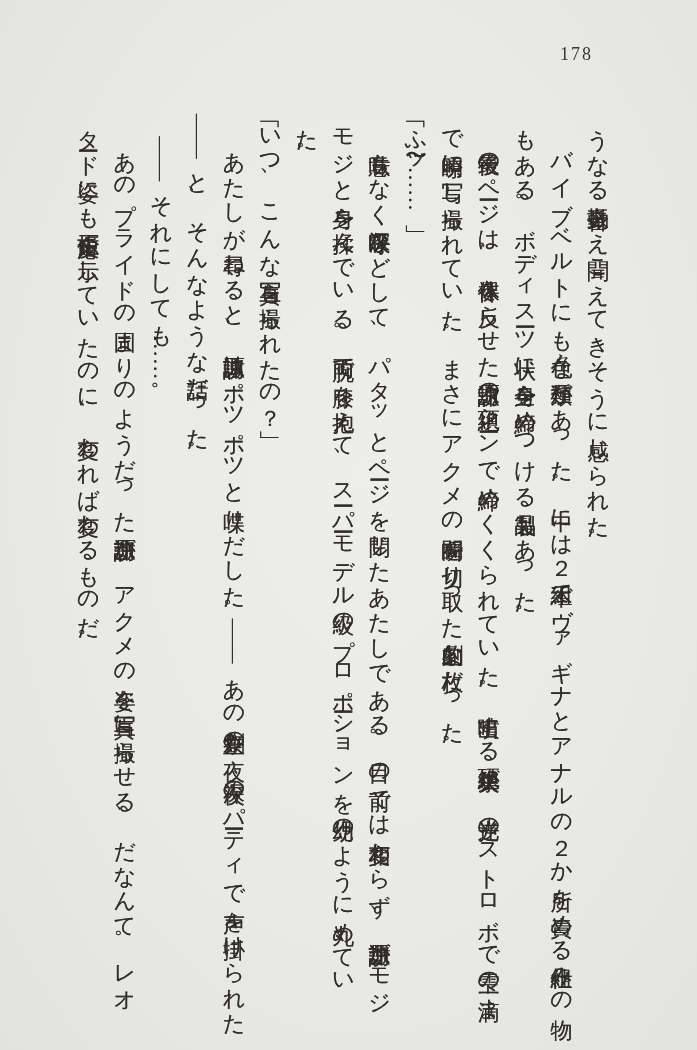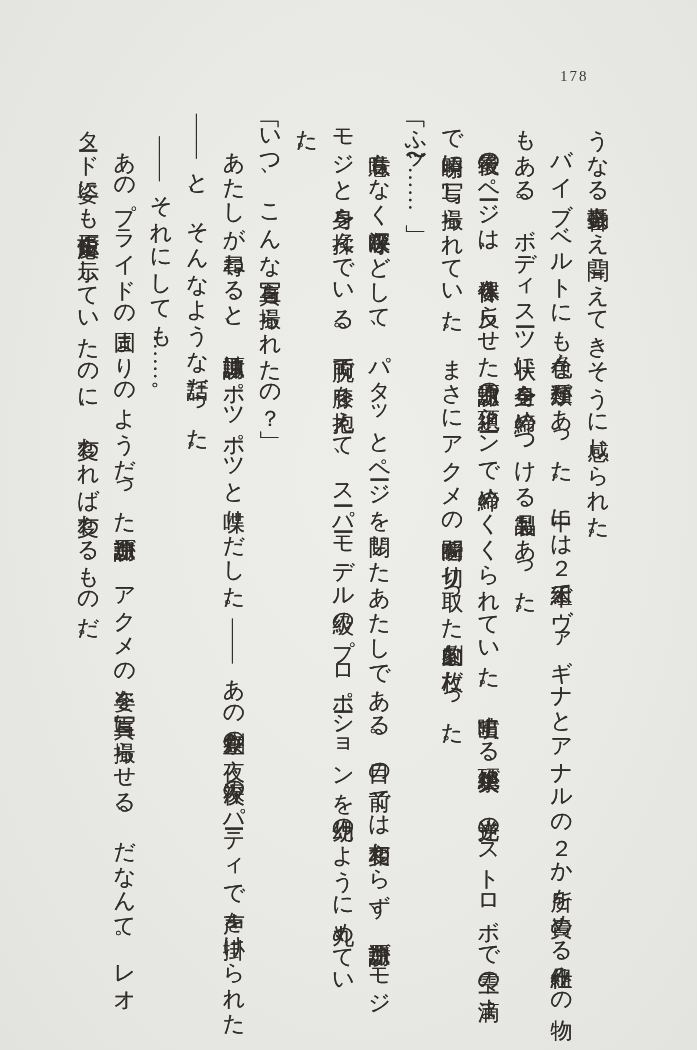--- a/index.html
+++ b/index.html
@@ -14,23 +14,23 @@
     background: #e9e9e5;
   }
   .page {
     position: relative;
     width: 697px;
     height: 1050px;
     background: radial-gradient(ellipse at 52% 45%, #ededea 0%, #e9eae5 55%, #e2e3de 100%);
   }
   .page-number {
     position: absolute;
-    top: 68px;
+    top: 44px;
     left: 560px;
-    font-size: 15px;
+    font-size: 18px;
     letter-spacing: 2px;
     color: #3a3733;
   }
   .text-block {
     position: absolute;
     top: 114px;
     right: 81px;
     height: 910px;
     writing-mode: vertical-rl;
     text-orientation: mixed;

